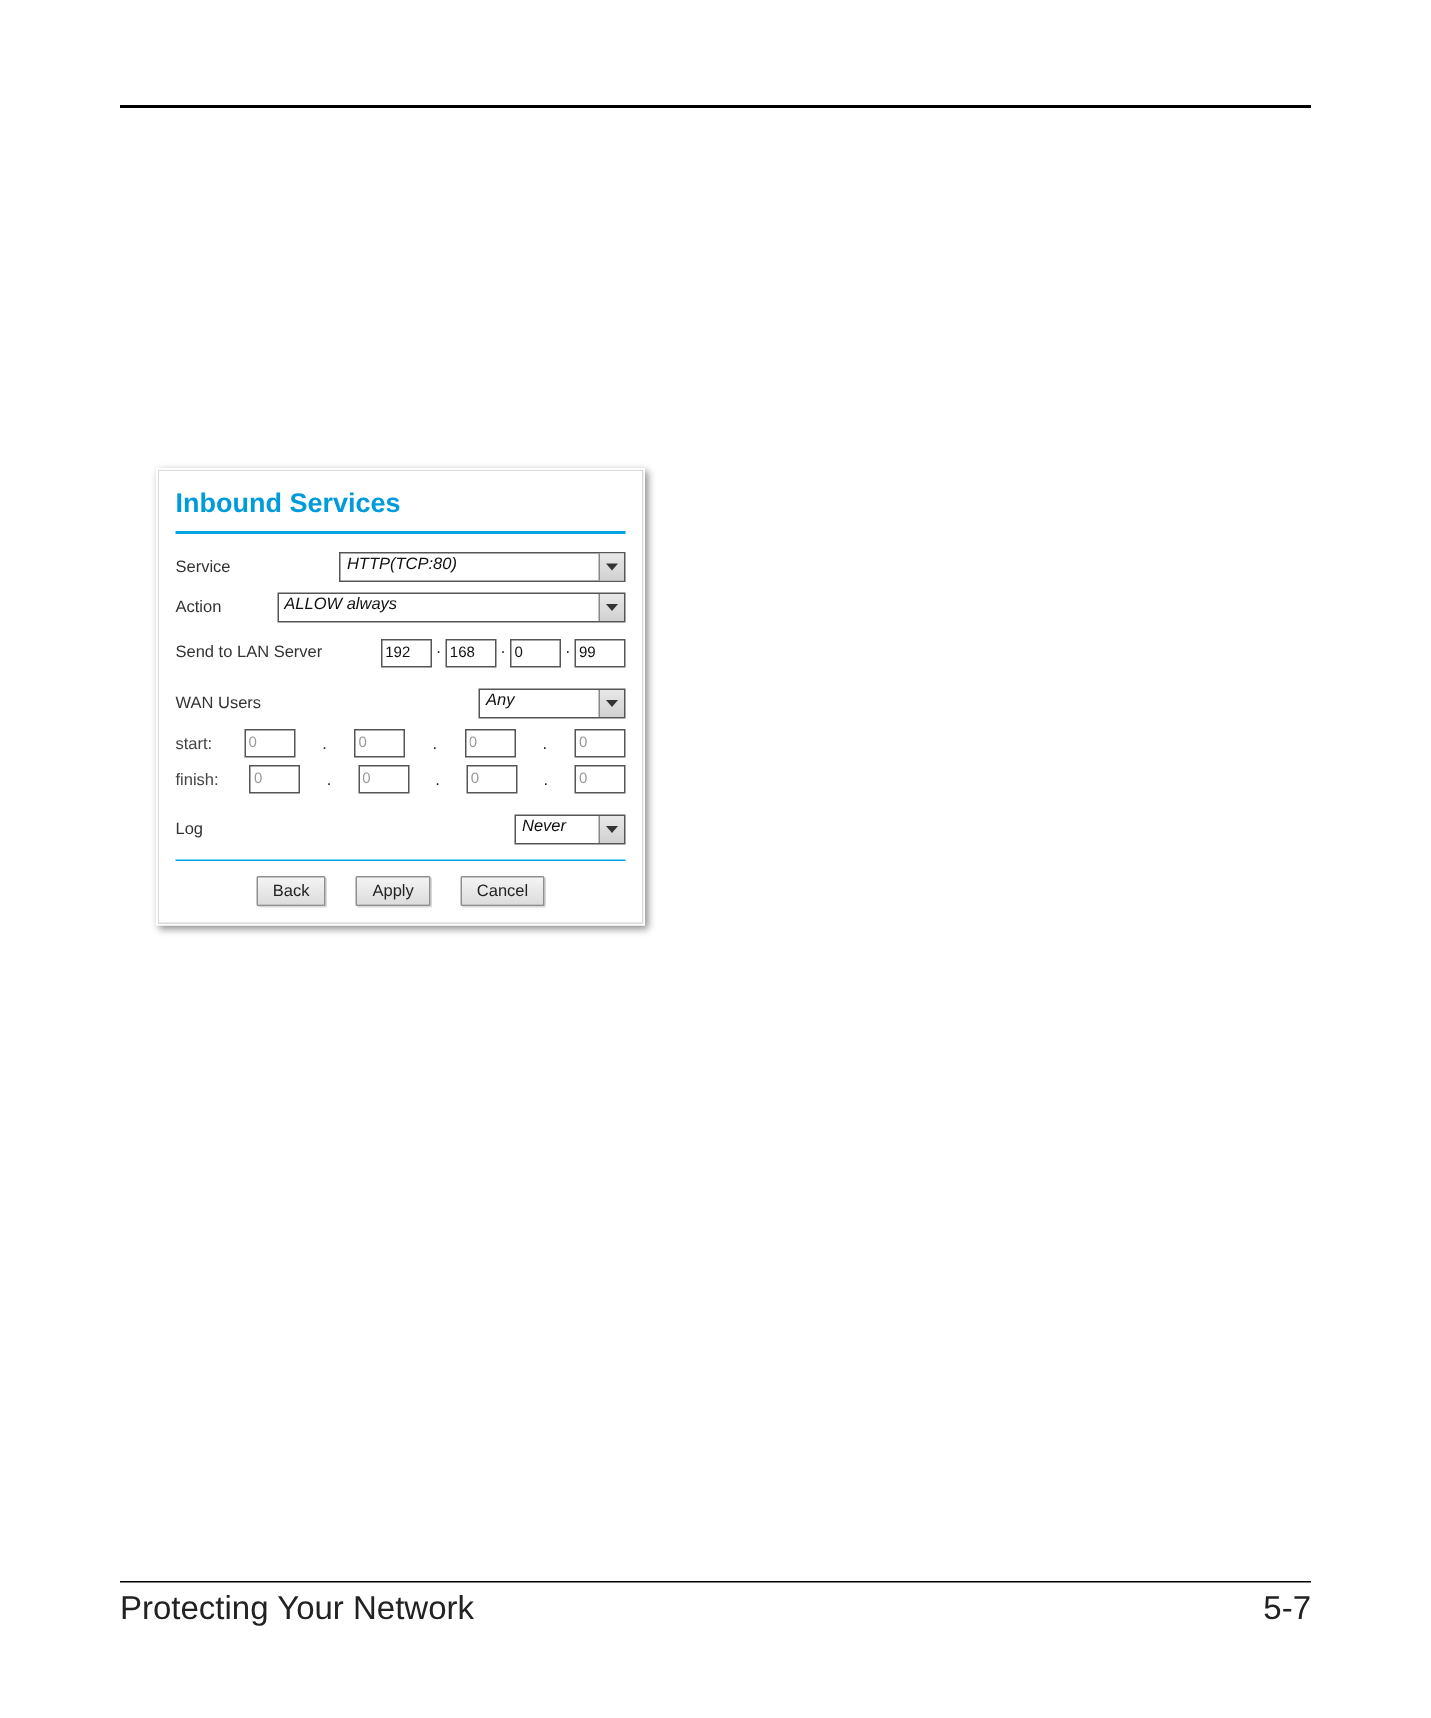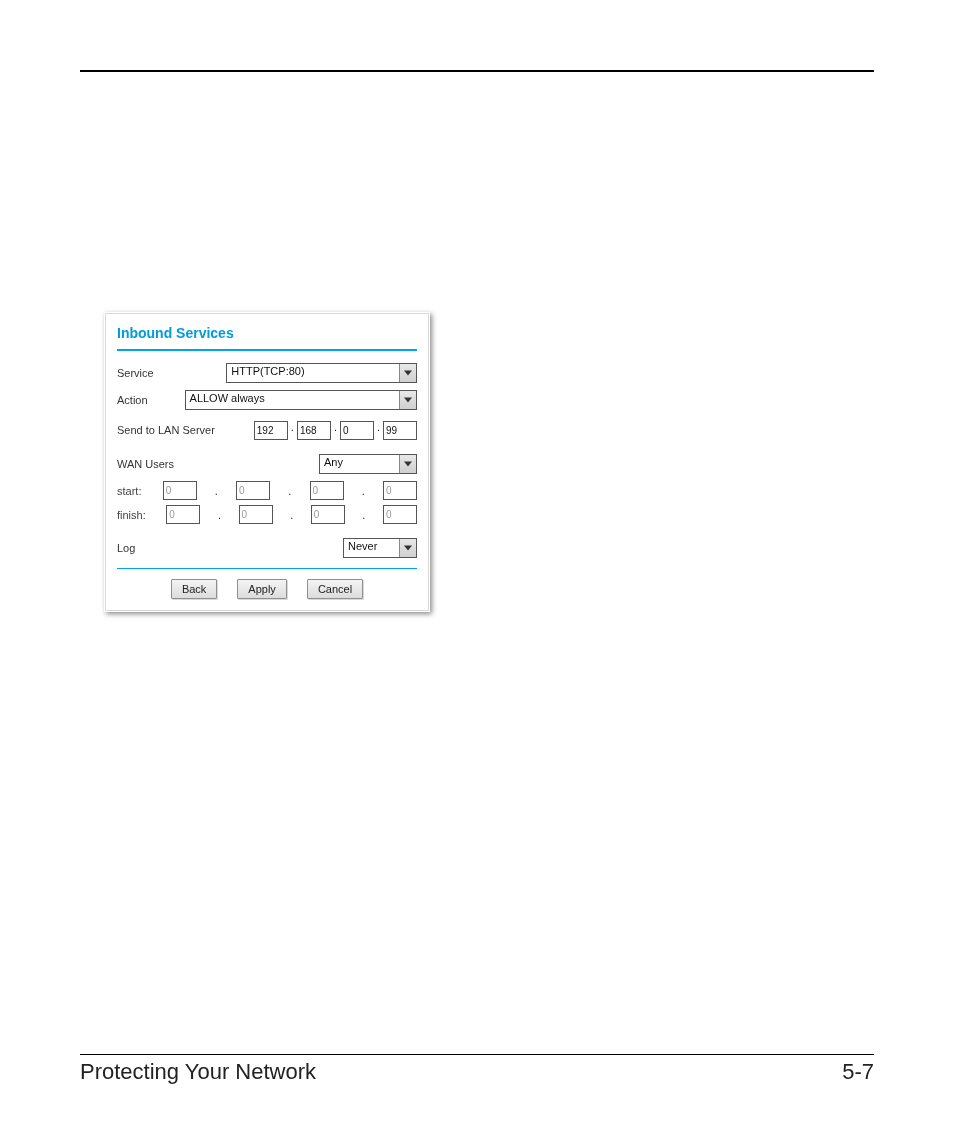--- a/index.html
+++ b/index.html
@@ -52,21 +52,21 @@
     background: #ffffff;
     border: 1px solid #fff;
     box-shadow: 2px 2px 5px rgba(0,0,0,0.45), inset 0 0 0 1px #d8d8d8;
     padding: 10px 12px 12px 12px;
     font-size: 11px;
     color: #222;
   }
   .panel-title {
     color: #009bdb;
     font-weight: bold;
-    font-size: 14px;
+    font-size: 18px;
     margin: 2px 0 8px 0;
   }
   .divider {
     border-top: 2px solid #00a4e4;
     margin: 8px 0 12px 0;
   }
   .divider-thin {
     border-top: 1.5px solid #00a4e4;
     margin: 10px 0 10px 0;
   }
@@ -85,20 +85,21 @@
     display: flex;
     border: 1px solid #555;
     background: #fff;
     height: 18px;
     font-size: 11px;
   }
   .select .sel-text {
     padding: 1px 4px;
     flex: 1;
     color: #111;
+    font-style: italic;
   }
   .select .sel-btn {
     width: 16px;
     background: linear-gradient(#e8e8e8,#d0d0d0);
     border-left: 1px solid #888;
     display: flex;
     align-items: center;
     justify-content: center;
   }
   .sel-btn svg { width: 8px; height: 6px; }

